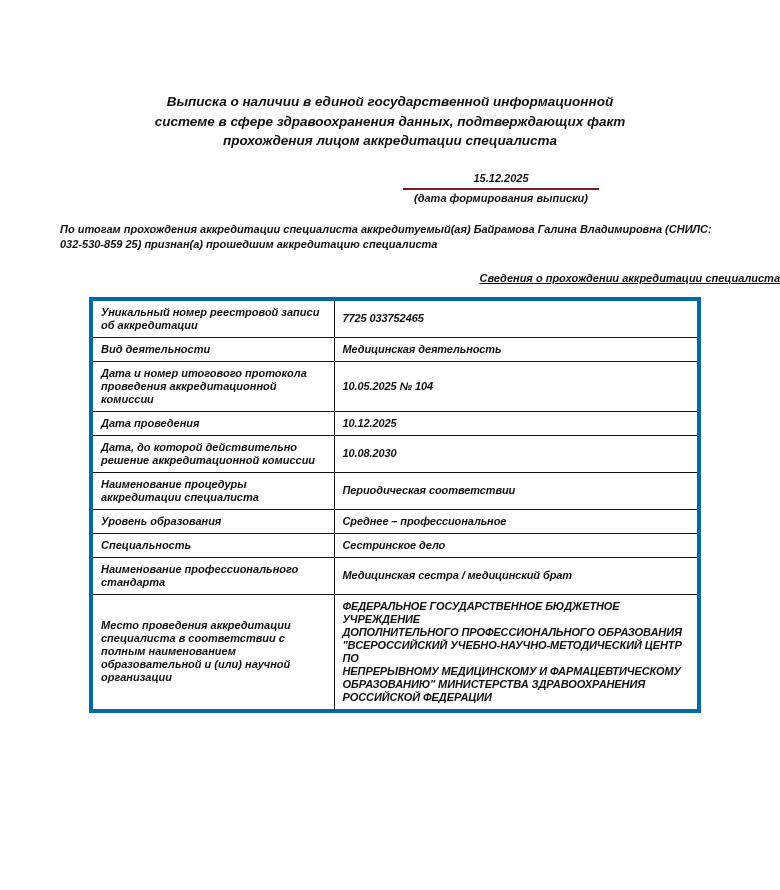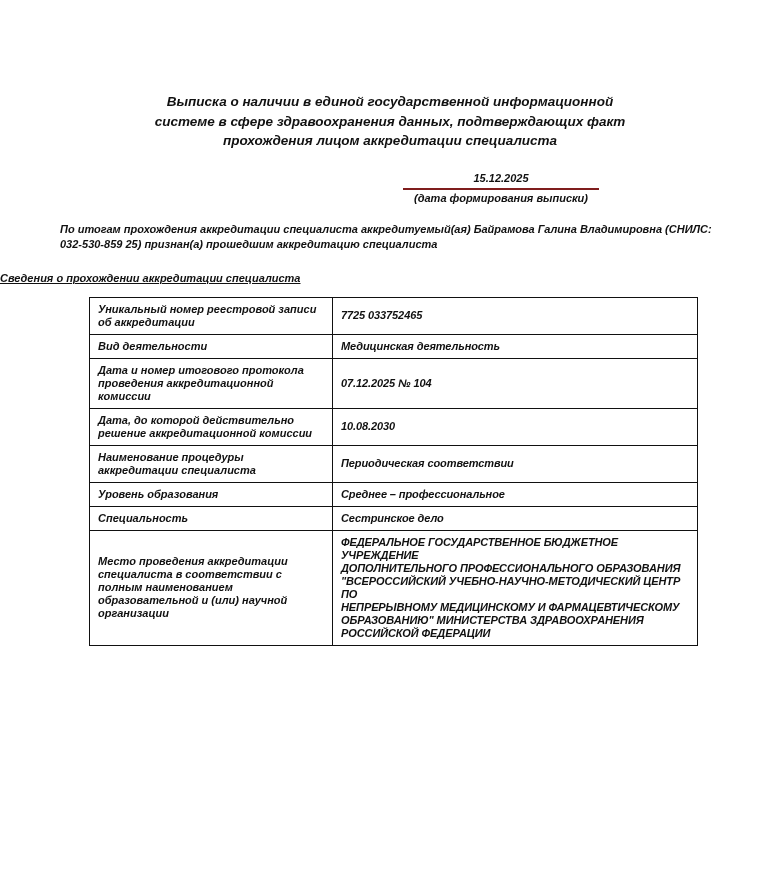--- a/index.html
+++ b/index.html
@@ -45,39 +45,39 @@
 
   .intro {
     margin: 17px auto 0;
     max-width: 660px;
     font-size: 11px;
     line-height: 15px;
   }
 
   .section-heading {
     margin-top: 20px;
-    text-align: left;
+    text-align: right;
     font-size: 11px;
     line-height: 13px;
     text-decoration: underline;
   }
 
   .registry-number {
     margin-top: 8px;
     text-align: center;
     font-size: 13.5px;
     line-height: 16px;
   }
 
   .acc-table {
     margin: 12px 16px 0 89px;
     width: 608px;
     border-collapse: collapse;
     table-layout: fixed;
-    border: 1px solid #0369a1;
+    border: 4px solid #0369a1;
   }
   .acc-table col.c1 { width: 243px; }
   .acc-table col.c2 { width: 365px; }
   .acc-table td {
     border: 1px solid #111111;
     font-size: 11px;
     line-height: 13px;
     vertical-align: middle;
   }
   .acc-table td.lbl { padding: 5px 10px 5px 8px; }
@@ -112,39 +112,47 @@
       <tr>
         <td class="lbl">Уникальный номер реестровой записи об аккредитации</td>
         <td class="val">7725 033752465</td>
       </tr>
       <tr>
         <td class="lbl">Вид деятельности</td>
         <td class="val">Медицинская деятельность</td>
       </tr>
       <tr>
         <td class="lbl">Дата и номер итогового протокола проведения аккредитационной комиссии</td>
-        <td class="val">07.12.2025 № 104</td>
+        <td class="val">10.05.2025 № 104</td>
+      </tr>
+      <tr>
+        <td class="lbl">Дата проведения</td>
+        <td class="val">10.12.2025</td>
       </tr>
       <tr>
         <td class="lbl">Дата, до которой действительно решение аккредитационной комиссии</td>
         <td class="val">10.08.2030</td>
       </tr>
       <tr>
         <td class="lbl">Наименование процедуры аккредитации специалиста</td>
         <td class="val">Периодическая соответствии</td>
       </tr>
       <tr>
         <td class="lbl">Уровень образования</td>
         <td class="val">Среднее – профессиональное</td>
       </tr>
       <tr>
         <td class="lbl">Специальность</td>
         <td class="val">Сестринское дело</td>
       </tr>
       <tr>
+        <td class="lbl">Наименование профессионального стандарта</td>
+        <td class="val">Медицинская сестра / медицинский брат</td>
+      </tr>
+      <tr>
         <td class="lbl">Место проведения аккредитации специалиста в соответствии с полным наименованием образовательной и (или) научной организации</td>
         <td class="val lines">ФЕДЕРАЛЬНОЕ ГОСУДАРСТВЕННОЕ БЮДЖЕТНОЕ УЧРЕЖДЕНИЕ
 ДОПОЛНИТЕЛЬНОГО ПРОФЕССИОНАЛЬНОГО ОБРАЗОВАНИЯ
 "ВСЕРОССИЙСКИЙ УЧЕБНО-НАУЧНО-МЕТОДИЧЕСКИЙ ЦЕНТР ПО
 НЕПРЕРЫВНОМУ МЕДИЦИНСКОМУ И ФАРМАЦЕВТИЧЕСКОМУ
 ОБРАЗОВАНИЮ" МИНИСТЕРСТВА ЗДРАВООХРАНЕНИЯ
 РОССИЙСКОЙ ФЕДЕРАЦИИ</td>
       </tr>
     </tbody>
   </table>

